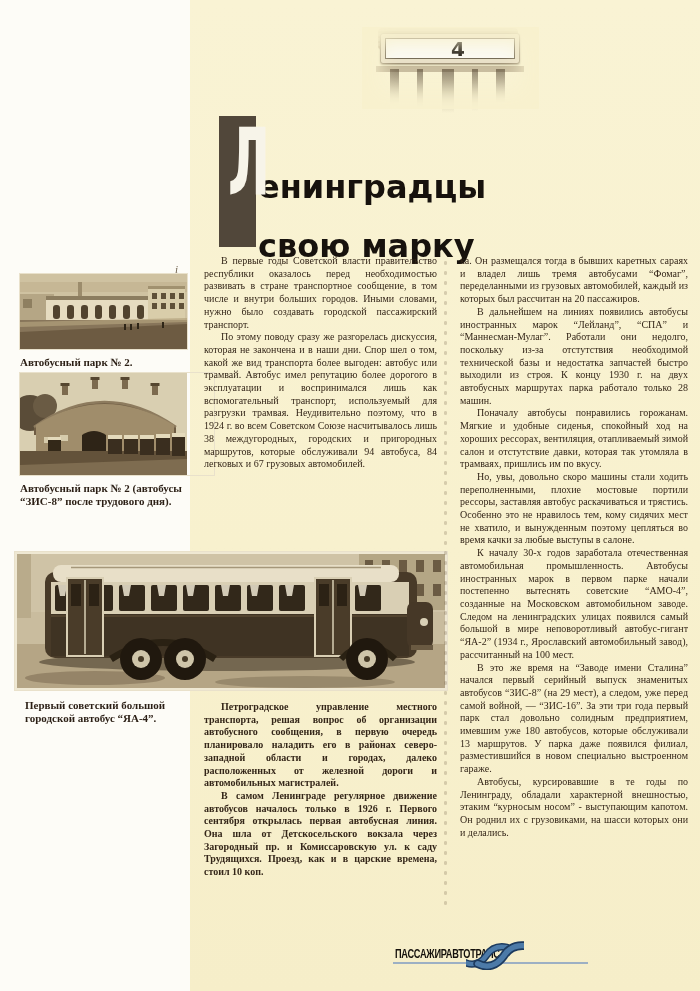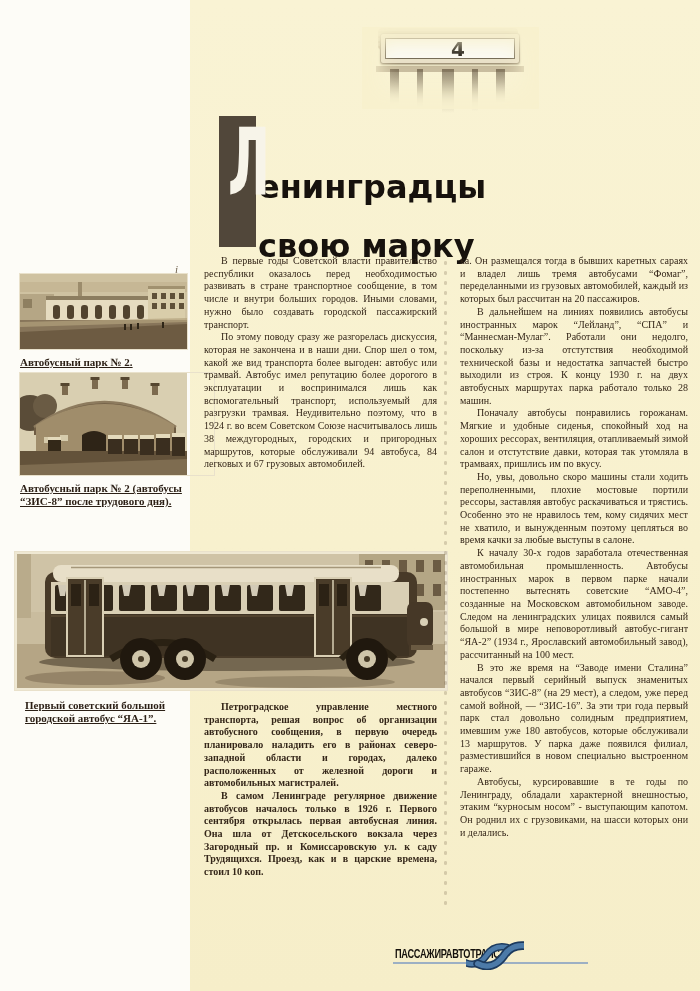--- a/index.html
+++ b/index.html
@@ -36,21 +36,21 @@
   .hl1 { display:flex; justify-content:space-between; width:318px; }
   .hl2 { display:block;margin-top:24px; }
 
   .stray { position:absolute; left:175px; top:263px; font-size:11px; color:#6d5f4c; font-style:italic; }
 
   
   .fig { position:absolute; }
   .fig1 { left:20px; top:274px; width:167px; }
   .fig2 { left:20px; top:373px; width:194px; }
   .photo svg { display:block; }
-  .cap { font-size:11px; font-weight:bold; line-height:13px; color:#2b1f15; margin-top:7px;text-decoration:underline; }
+  .cap { font-size:11px; font-weight:bold; line-height:13px; color:#2b1f15; margin-top:7px; }
   .fig3 { left:15px; top:552px; width:432px; }
   .fig3 .cap { width:150px; margin-left:10px; margin-top:9px; }
   .photo { box-shadow:0 0 0 1px #e9e1cb; }
 
   
   .col { position:absolute; font-size:10px; line-height:12.7px; text-align:justify; color:#342619; }
   .col p { text-indent:17px; }
   .col p.noindent { text-indent:0; }
   .col-left-top    { left:204px; top:255px; width:233px; }
   .col-left-bottom { left:204px; top:701px; width:233px;font-weight:bold; }
@@ -245,21 +245,21 @@
         <circle cx="170" cy="107" r="21" fill="#20180e"></circle>
           <circle cx="170" cy="107" r="9" fill="#cfc5a9"></circle>
           <circle cx="170" cy="107" r="3" fill="#463a26"></circle>
         <circle cx="352" cy="107" r="21" fill="#20180e"></circle>
           <circle cx="352" cy="107" r="9" fill="#cfc5a9"></circle>
           <circle cx="352" cy="107" r="3" fill="#463a26"></circle>
       </g>
       <rect x="1" y="1" width="430" height="136" fill="none" stroke="#efe8d3" stroke-width="2"></rect>
     </svg>
   </div>
-  <figcaption class="cap">Первый советский большой городской автобус “ЯА-1”.</figcaption>
+  <figcaption class="cap">Первый советский большой городской автобус “ЯА-4”.</figcaption>
 </figure>
 
 <section class="col col-left-top">
   <p>В первые годы Советской власти правительство республики оказалось перед необходимостью развивать в стране транспортное сообщение, в том числе и внутри больших городов. Иными словами, нужно было создавать городской пассажирский транспорт.</p>
   <p>По этому поводу сразу же разгорелась дискуссия, которая не закончена и в наши дни. Спор шел о том, какой же вид транспорта более выгоден: автобус или трамвай. Автобус имел репутацию более дорогого в эксплуатации и воспринимался лишь как вспомогательный транспорт, используемый для разгрузки трамвая. Неудивительно поэтому, что в 1924 г. во всем Советском Союзе насчитывалось лишь 38 междугородных, городских и пригородных маршрутов, которые обслуживали 94 автобуса, 84 легковых и 67 грузовых автомобилей.</p>
 </section>
 
 <section class="col col-left-bottom">
   <p>Петроградское управление местного транспорта, решая вопрос об организации автобусного сообщения, в первую очередь планировало наладить его в районах северо-западной области и городах, далеко расположенных от железной дороги и автомобильных магистралей.</p>
   <p>В самом Ленинграде регулярное движение автобусов началось только в 1926 г. Первого сентября открылась первая автобусная линия. Она шла от Детскосельского вокзала через Загородный пр. и Комиссаровскую ул. к саду Трудящихся. Проезд, как и в царские времена, стоил 10 коп.</p>

